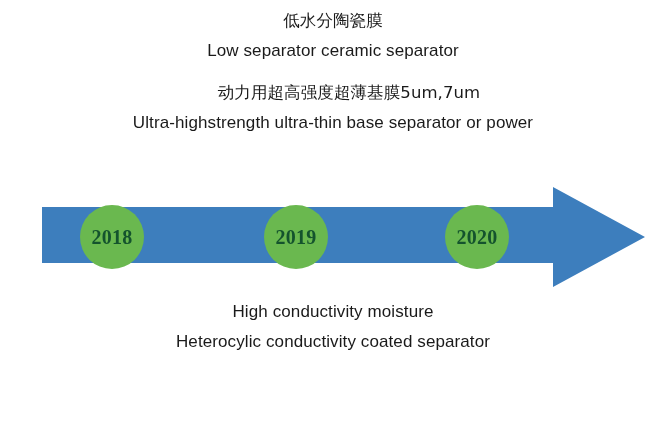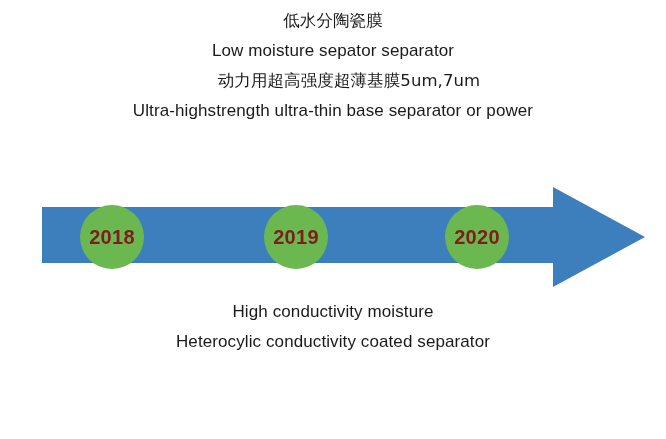--- a/index.html
+++ b/index.html
@@ -46,21 +46,21 @@
     white-space: nowrap;
     letter-spacing: 0.1px;
   }
 
   .text-line.cjk {
     font-family: "DejaVu Sans", "Liberation Sans", sans-serif;
     font-size: 16.5px;
   }
 
   .text-line.gap-before {
-    margin-top: 0;
+    margin-top: 12px;
     padding-left: 32px;
   }
 
   
   #timeline-arrow {
     position: absolute;
     left: 40px;
     top: 183px;
     width: 610px;
     height: 110px;
@@ -78,40 +78,40 @@
     width: 64px;
     height: 64px;
     border-radius: 50%;
     background: #6ab84f;
     display: flex;
     align-items: center;
     justify-content: center;
   }
 
   .milestone-label {
-    color: #7f1d1d;
+    color: #14532d;
     font-size: 20px;
     font-weight: bold;
     letter-spacing: 0.3px;
     line-height: 1;
-    font-family: Liberation Sans, sans-serif;
+    font-family: Liberation Serif, serif;
   }
 
   #milestone-2018 { left: 80px;  top: 205px; }
   #milestone-2019 { left: 264px; top: 205px; }
   #milestone-2020 { left: 445px; top: 205px; }
 </style>
 </head>
 <body>
 
 <div id="canvas">
 
   <div id="top-text-block" class="text-block">
     <span class="text-line cjk">低水分陶瓷膜</span>
-    <span class="text-line">Low moisture sepator separator</span>
+    <span class="text-line">Low separator ceramic separator</span>
     <span class="text-line cjk gap-before">动力用超高强度超薄基膜5um,7um</span>
     <span class="text-line">Ultra-highstrength ultra-thin base separator or power</span>
   </div>
 
   <div id="timeline-arrow">
     <svg viewBox="0 0 610 110" xmlns="http://www.w3.org/2000/svg">
 
       <polygon points="2,24 513,24 513,4 605,54 513,104 513,80 2,80" fill="#3d7ebd"></polygon>
     </svg>
   </div>

